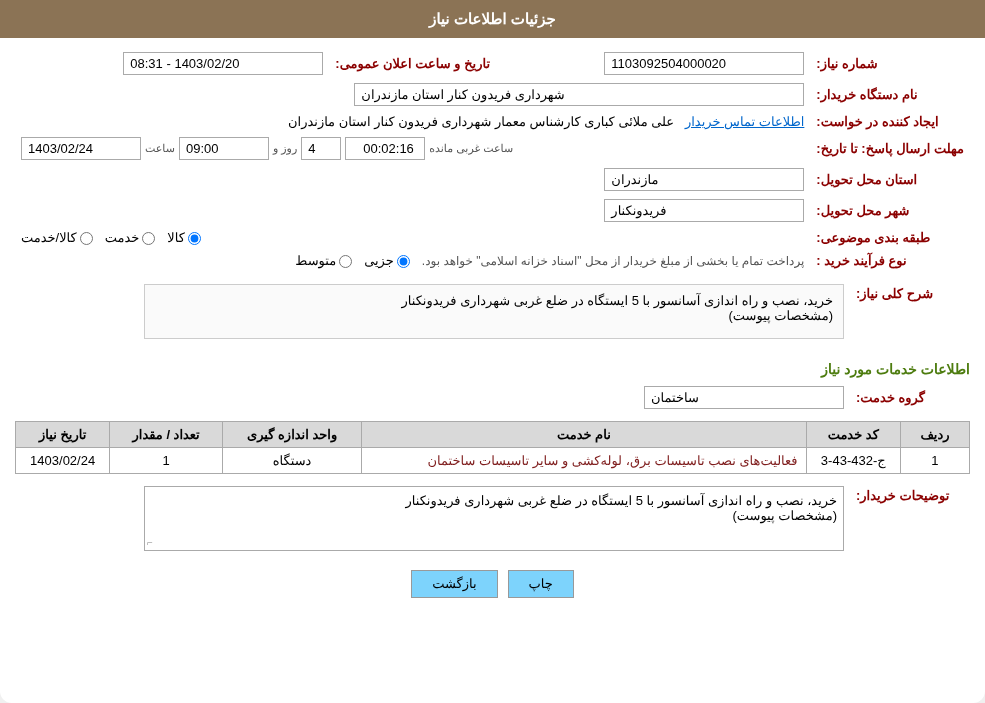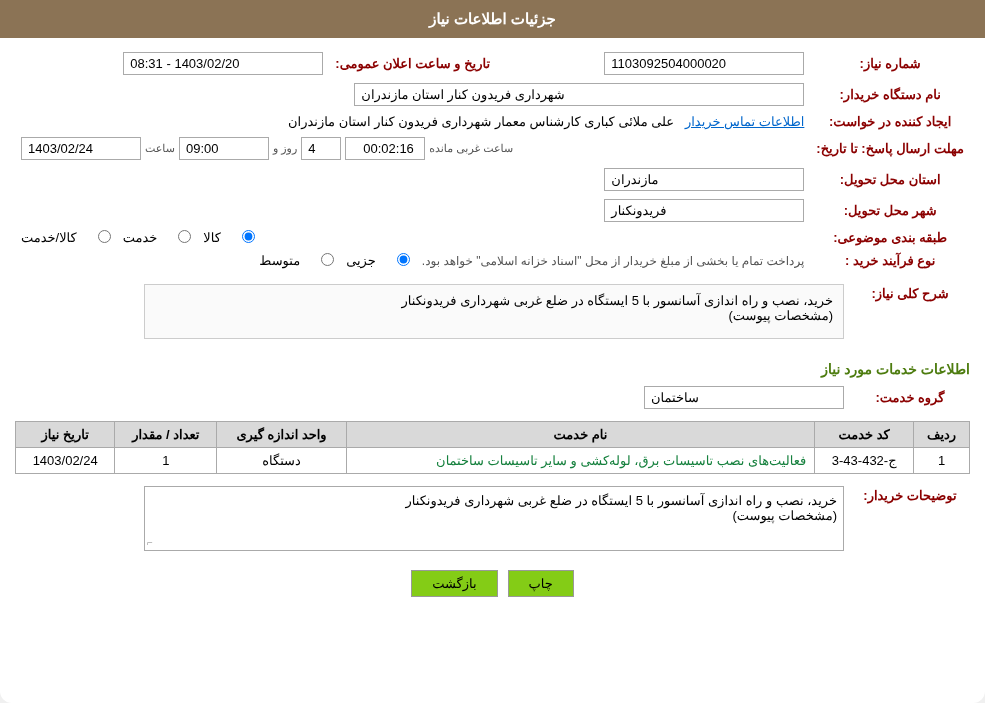--- a/index.html
+++ b/index.html
@@ -33,21 +33,21 @@
       margin-bottom: 8px;
     }
     .info-table td {
       padding: 4px 6px;
       vertical-align: middle;
     }
     .label-cell {
       color: #8b0000;
       font-weight: bold;
       white-space: nowrap;
-      text-align: center;
+      text-align: left;
       width: 120px;
     }
     .value-cell {
       text-align: right;
     }
     .input-box {
       border: 1px solid #aaa;
       background: #fff;
       padding: 3px 6px;
       text-align: left;
@@ -78,62 +78,62 @@
     }
     .data-grid {
       width: 100%;
       border-collapse: collapse;
       margin-bottom: 8px;
       border: 1px solid #aaa;
     }
     .data-grid th {
       background: #d9d9d9;
       border: 1px solid #aaa;
+      padding: 5px 15px;
+      text-align: center;
+      font-weight: bold;
+    }
+    .data-grid td {
+      border: 1px solid #aaa;
       padding: 5px 8px;
       text-align: center;
-      font-weight: bold;
-    }
-    .data-grid td {
-      border: 1px solid #aaa;
-      padding: 5px 8px;
-      text-align: center;
     }
     .data-grid .service-name-cell {
       text-align: right;
-      color: #15803d;
+      color: #7f1d1d;
     }
     .link-text {
       color: #0066cc;
       text-decoration: underline;
       cursor: pointer;
     }
     .radio-row {
       display: flex;
       align-items: center;
       gap: 12px;
       flex-direction: row-reverse;
     }
     .radio-item {
       display: flex;
-      align-items: flex-start;
-      gap: 21px;
+      align-items: flex-end;
+      gap: 3px;
       flex-direction: row-reverse;
     }
     .bottom-buttons {
       display: flex;
       justify-content: center;
       gap: 10px;
       margin: 15px 0;
     }
     .btn {
       padding: 5px 20px;
       border: 1px solid #999;
-      background: #84cc16;
+      background: #7dd3fc;
       cursor: pointer;
-      font-family: Liberation Sans, sans-serif;
+      font-family: Liberation Serif, serif;
       font-size: 13px;
     }
     .small-label {
       font-size: 11px;
       color: #555;
       white-space: nowrap;
     }
     .time-row {
       display: flex;
       align-items: center;

